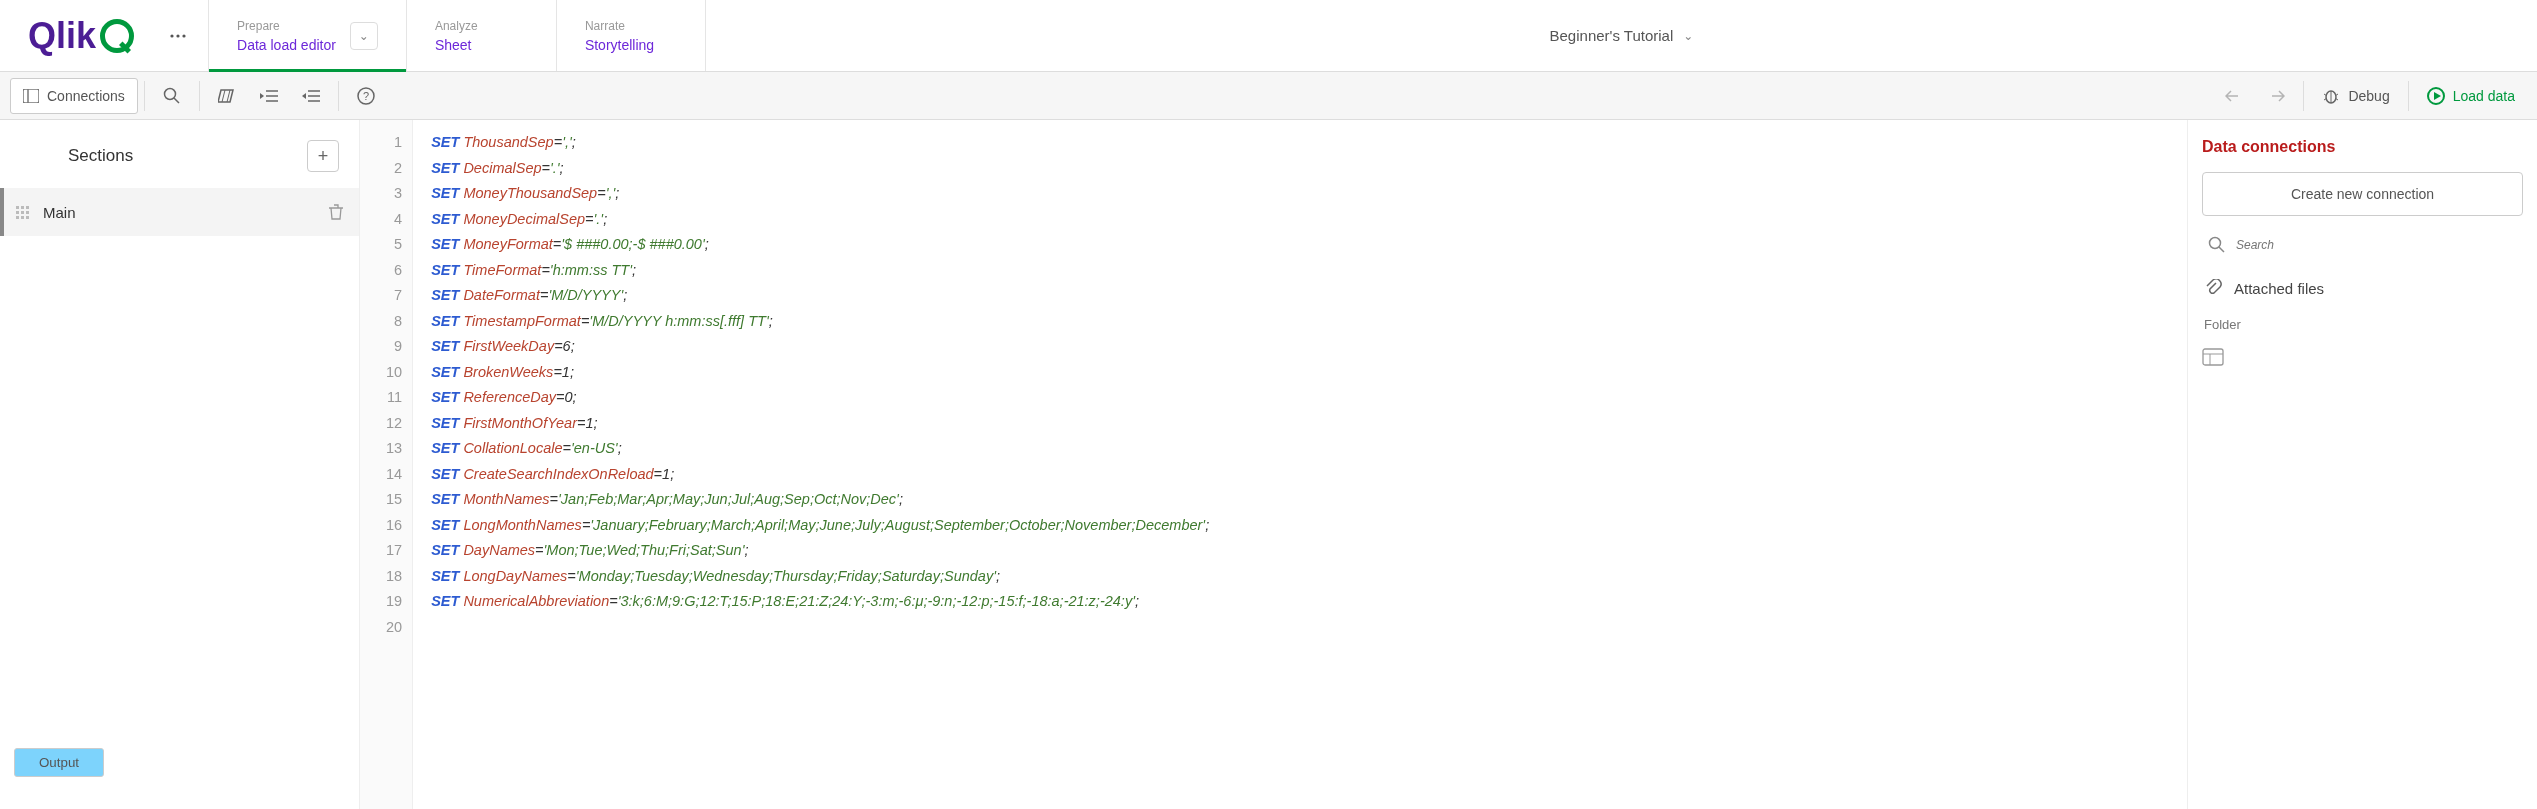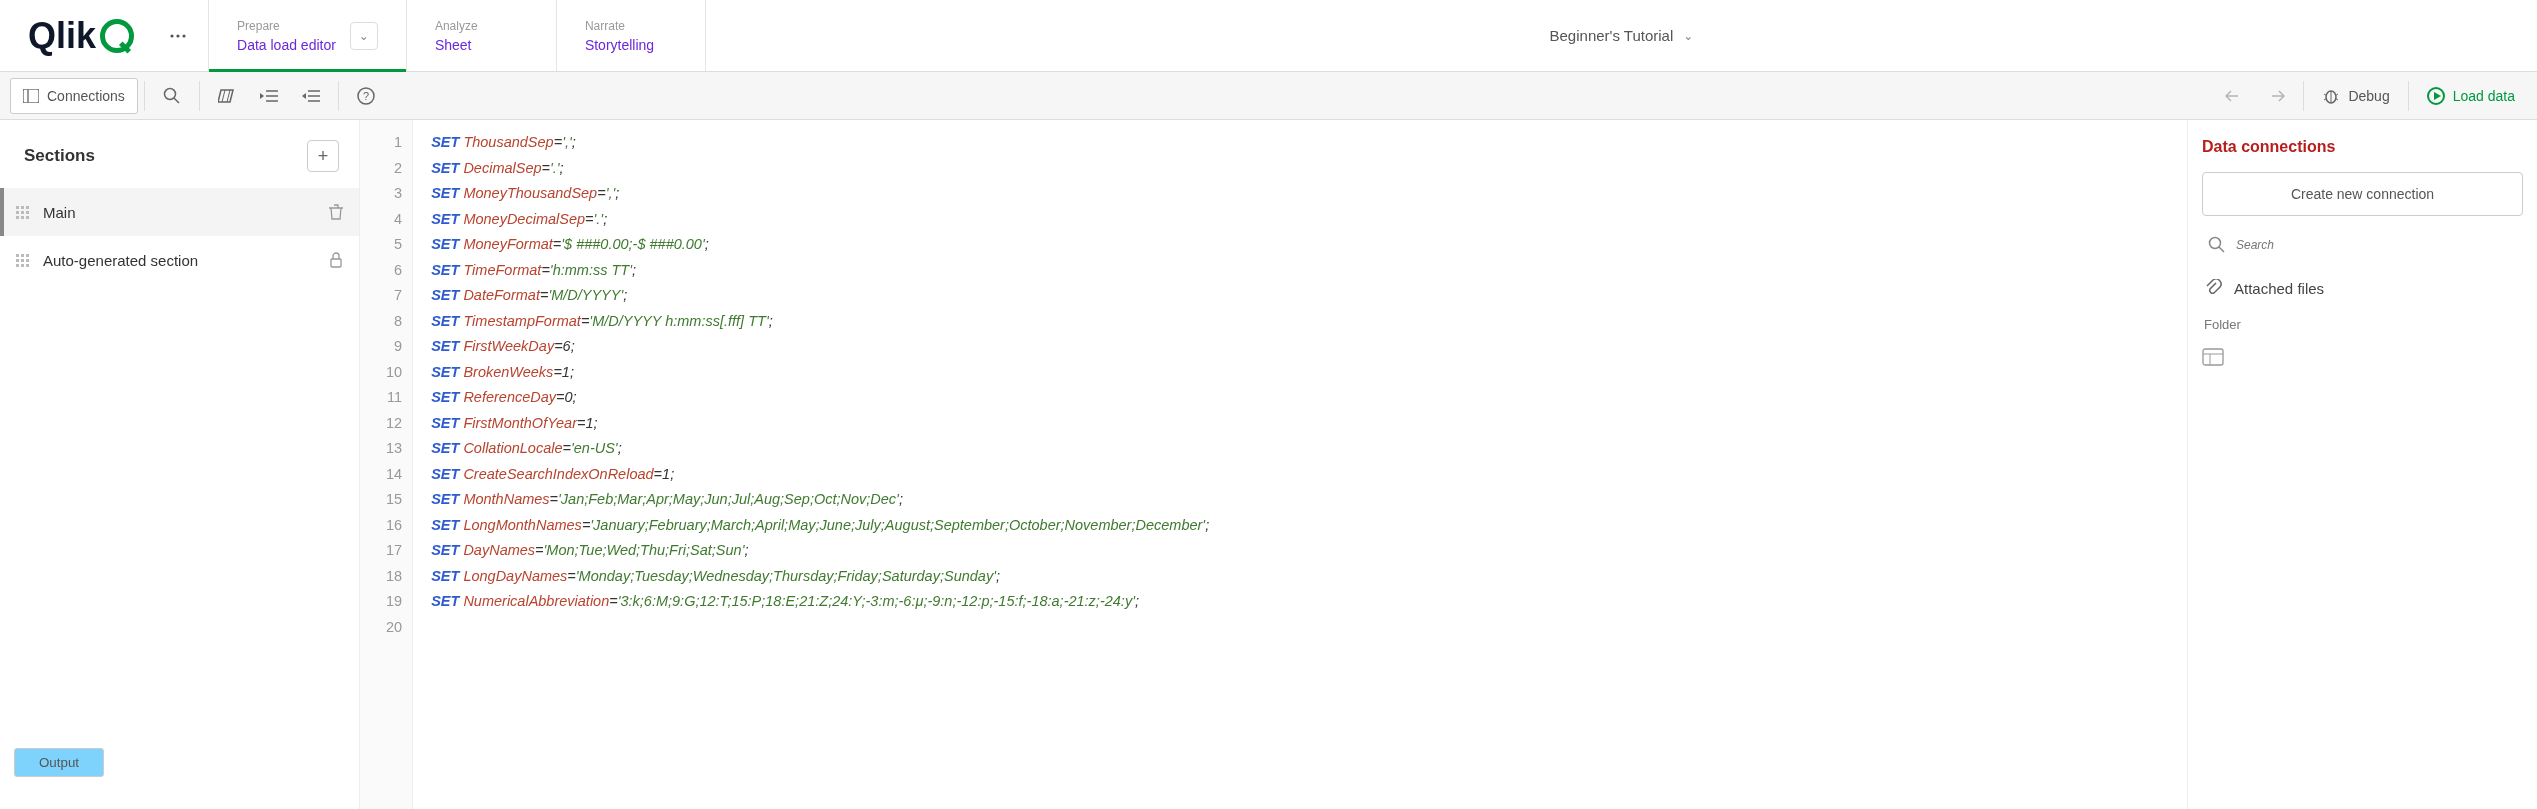--- a/index.html
+++ b/index.html
@@ -1,20 +1,20 @@
 <!DOCTYPE html>
 <html><head>
 <meta charset="utf-8">
 <style>
 * { margin:0; padding:0; box-sizing:border-box; font-family:"Segoe UI",Arial,sans-serif; }
 body { width:2537px; height:809px; background:#fff; font-size:14px; color:#333; overflow:hidden; }
 
 
 .topnav { display:flex; align-items:stretch; height:72px; border-bottom:1px solid #ddd; }
-.logo { display:flex; align-items:center; padding:0 14px 0 28px; font-weight:700; font-size:36px; color:#0f172a; gap:4px; }
+.logo { display:flex; align-items:center; padding:0 14px 0 28px; font-weight:700; font-size:36px; color:#4c1d95; gap:4px; }
 .logo-q { width:34px; height:34px; border:5px solid #00993e; border-radius:50%; position:relative; display:inline-block; }
 .logo-q::after{content:"";position:absolute;width:12px;height:5px;background:#00993e;bottom:-2px;right:-2px;transform:rotate(45deg);}
 .more-icon { display:flex; align-items:center; padding:0 20px; color:#555; }
 .tab-group { display:flex; }
 .tab { border-left:1px solid #e5e5e5; padding:14px 28px; display:flex; flex-direction:column; justify-content:center; gap:4px; cursor:pointer; position:relative; min-width:150px; }
 .tab.active::after { content:""; position:absolute; left:0; right:0; bottom:-1px; height:3px; background:#00993e; }
 .tab-eyebrow { font-size:12px; color:#999; }
 .tab-title { font-size:14px; color:#6d28d9; }
 .tab-drop { display:flex; align-items:center; border:1px solid #ddd; border-radius:4px; width:28px; height:28px; justify-content:center; margin-left:10px; align-self:center; }
 .flex-spacer { flex:1; display:flex; align-items:center; justify-content:center; gap:10px;}
@@ -28,21 +28,21 @@
 .tool-sep { width:1px; height:30px; background:#ddd; margin:0 6px; }
 .tool-right { margin-left:auto; display:flex; align-items:center; }
 .load { color:#00993e; display:flex; align-items:center; gap:8px; }
 .load-circ{width:18px;height:18px;border:2px solid #00993e;border-radius:50%;position:relative;}
 .load-circ::after{content:"";position:absolute;left:5px;top:3px;border-left:7px solid #00993e;border-top:4px solid transparent;border-bottom:4px solid transparent;}
 
 
 .main { display:flex; height:calc(100% - 72px - 48px); }
 .sidebar { width:360px; border-right:1px solid #eee; display:flex; flex-direction:column; position:relative; }
 .side-head { display:flex; align-items:center; justify-content:space-between; padding:20px 20px 16px 24px; }
-.side-head h3 { font-size:17px; font-weight:700; color:#333; }
+.side-head h3 { font-size:17px; font-weight:400; color:#333;margin-left:44px; }
 .addbtn { width:32px; height:32px; border:1px solid #ccc; border-radius:4px; display:flex; align-items:center; justify-content:center; font-size:18px; color:#666; cursor:pointer; }
 .section-item { display:flex; align-items:center; padding:0 16px 0 12px; height:48px; gap:14px; cursor:pointer; border-left:4px solid transparent; }
 .section-item.active { background:#f4f4f4; border-left-color:#888; }
 .drag { color:#bbb; letter-spacing:1px; font-size:12px; display:grid; grid-template-columns:repeat(3,3px); grid-template-rows:repeat(3,3px); gap:2px; }
 .drag span{background:#bbb;width:3px;height:3px;}
 .section-label { flex:1; color:#333; font-size:15px; }
 .section-end { color:#aaa; }
 .output-btn { position:absolute; bottom:32px; left:14px; border:1px solid #ccc; border-radius:3px; padding:6px 24px; background:#7dd3fc; color:#555; cursor:pointer; }
 
 
@@ -209,40 +209,20 @@
           <span></span>
         </span>
       <span class="section-label">Main</span>
       <span class="section-end">
         <svg width="14" height="16">
             <path d="M2 4h10l-1 11H3zM0 4h14M5 1h4v3" fill="none" stroke="#999" stroke-width="1.3"></path>
           </svg>
       </span>
     </div>
 
-    <div class="section-item">
-      <span class="drag">
-          <span></span>
-          <span></span>
-          <span></span>
-          <span></span>
-          <span></span>
-          <span></span>
-          <span></span>
-          <span></span>
-          <span></span>
-        </span>
-      <span class="section-label">Auto-generated section</span>
-      <span class="section-end">
-        <svg width="14" height="16">
-            <rect x="2" y="7" width="10" height="8" rx="1" fill="none" stroke="#999" stroke-width="1.3"></rect>
-            <path d="M4 7V4a3 3 0 0 1 6 0v3" fill="none" stroke="#999" stroke-width="1.3"></path>
-          </svg>
-      </span>
-    </div>
 
     <button class="output-btn">
       <span>Output</span>
     </button>
   </div>
 
   <div class="editor">
     <div class="gutter" id="gutter">
         <div>1</div>
         <div>2</div>

